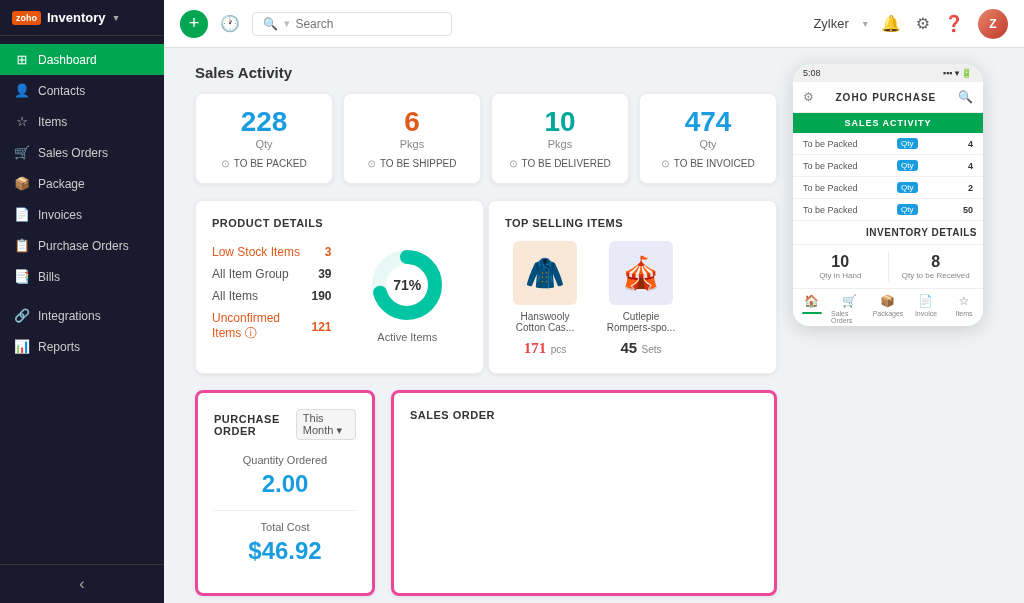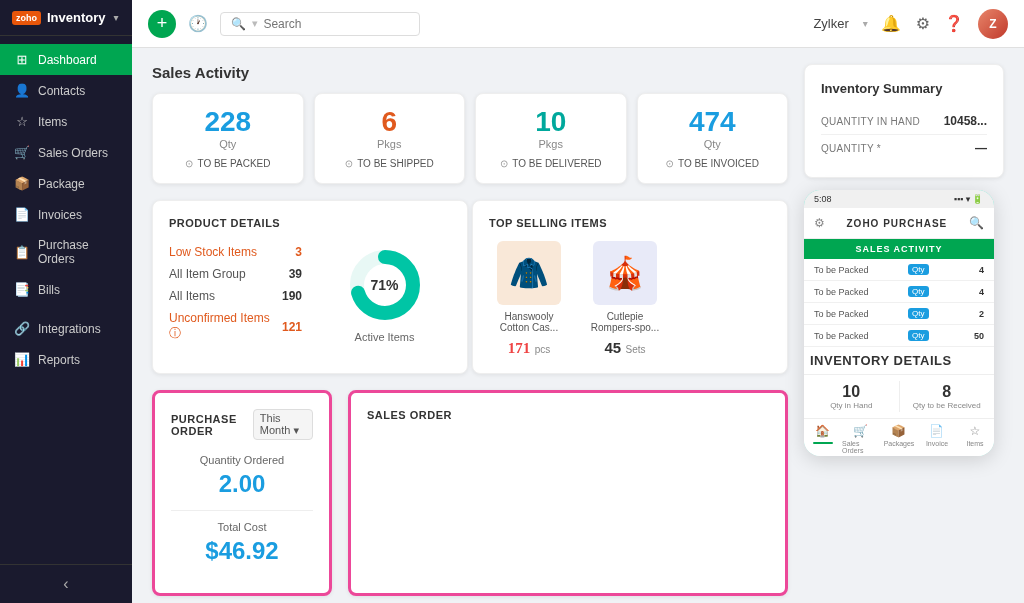--- a/index.html
+++ b/index.html
@@ -1,19 +1,19 @@
 <!DOCTYPE html>
 <html><head>
   <meta charset="utf-8">
   <style>
     * { box-sizing: border-box; margin: 0; padding: 0; }
     body { font-family: -apple-system, BlinkMacSystemFont, 'Segoe UI', sans-serif; background: #f0f2f5; display: flex; height: 603px; overflow: hidden; }
 
     
-    .sidebar { width: 132px; background: #1a1a2e; height: 100%; display: flex; flex-direction: column; flex-shrink: 0; }
+    .sidebar { width: 164px; background: #1a1a2e; height: 100%; display: flex; flex-direction: column; flex-shrink: 0; }
     .sidebar-logo { display: flex; align-items: center; padding: 10px 12px; border-bottom: 1px solid #333; gap: 6px; }
     .logo-text { color: white; font-size: 13px; font-weight: 600; }
     .chevron-down { color: #aaa; font-size: 10px; margin-left: 2px; }
     .sidebar-nav { flex: 1; padding: 8px 0; }
     .nav-item { display: flex; align-items: center; gap: 8px; padding: 8px 14px; color: #ccc; font-size: 12px; cursor: pointer; }
     .nav-item.active { background: #00a651; color: white; }
     .nav-item .nav-icon { font-size: 13px; width: 16px; text-align: center; }
     .sidebar-collapse { padding: 10px; text-align: center; color: #aaa; cursor: pointer; font-size: 16px; border-top: 1px solid #333; }
 
     
@@ -24,21 +24,21 @@
     .topbar-add { width: 28px; height: 28px; background: #00a651; border-radius: 50%; display: flex; align-items: center; justify-content: center; color: white; font-size: 18px; cursor: pointer; }
     .topbar-history { color: #888; font-size: 16px; cursor: pointer; }
     .topbar-search { display: flex; align-items: center; border: 1px solid #ddd; border-radius: 4px; padding: 4px 10px; gap: 6px; flex: 0 0 200px; }
     .topbar-search input { border: none; outline: none; font-size: 12px; color: #666; width: 140px; }
     .topbar-right { margin-left: auto; display: flex; align-items: center; gap: 14px; }
     .user-name { font-size: 13px; color: #444; cursor: pointer; }
     .topbar-icon { color: #666; font-size: 16px; cursor: pointer; }
     .avatar { width: 30px; height: 30px; border-radius: 50%; background: linear-gradient(135deg, #e8856a, #c0392b); display: flex; align-items: center; justify-content: center; color: white; font-size: 12px; font-weight: bold; cursor: pointer; }
 
     
-    .content { flex: 1; overflow-y: auto; padding: 16px 20px; display: flex; gap: 16px; }
+    .content { flex: 1; overflow-y: auto; padding: 16px 31px; display: flex; gap: 16px; }
     .content-left { flex: 1; min-width: 0; }
     .content-right { width: 200px; flex-shrink: 0; }
 
     
     .section-title { font-size: 15px; font-weight: 600; color: #333; margin-bottom: 12px; }
 
     
     .activity-cards { display: flex; gap: 10px; margin-bottom: 16px; }
     .activity-card { background: white; border-radius: 8px; padding: 14px 16px; flex: 1; box-shadow: 0 1px 4px rgba(0,0,0,0.08); text-align: center; border: 1px solid #eee; }
     .activity-card .big-num { font-size: 28px; font-weight: 700; line-height: 1; margin-bottom: 2px; }
@@ -101,21 +101,21 @@
     
     .phone-mockup { background: #5eead4; border-radius: 16px; box-shadow: 0 4px 20px rgba(0,0,0,0.15); overflow: hidden; width: 190px; }
     .phone-status { background: #f0f0f0; display: flex; justify-content: space-between; padding: 4px 10px; font-size: 9px; color: #333; }
     .phone-header { background: white; display: flex; align-items: center; justify-content: space-between; padding: 8px 10px; border-bottom: 1px solid #eee; }
     .phone-body { background: #f8f8f8; }
     .phone-section-title { background: #00a651; color: white; font-size: 9px; font-weight: 700; text-align: center; letter-spacing: 1px; padding: 5px; }
     .phone-row { display: flex; justify-content: space-between; align-items: center; padding: 5px 10px; border-bottom: 1px solid #f0f0f0; background: white; }
     .phone-row-label { font-size: 9px; color: #555; }
     .phone-row-badge { background: #1a9de0; color: white; font-size: 8px; border-radius: 3px; padding: 1px 4px; }
     .phone-row-val { font-size: 9px; font-weight: 700; color: #333; min-width: 16px; text-align: right; }
-    .phone-inv-title { font-size: 13px; font-weight: 700; color: #333; letter-spacing: 0.5px; text-align: left; padding: 6px; border-bottom: 1px solid #eee; background: white; }
+    .phone-inv-title { font-size: 10px; font-weight: 700; color: #333; letter-spacing: 0.5px; text-align: right; padding: 6px; border-bottom: 1px solid #eee; background: white; }
     .phone-inv-stats { display: flex; background: white; }
     .phone-inv-stat { flex: 1; text-align: center; padding: 8px 4px; }
     .phone-inv-stat-val { font-size: 16px; font-weight: 700; color: #333; }
     .phone-inv-stat-label { font-size: 8px; color: #888; }
     .phone-inv-divider { width: 1px; background: #eee; margin: 6px 0; }
     .phone-nav { display: flex; background: white; border-top: 1px solid #eee; padding: 5px 0 2px; }
     .phone-nav-item { flex: 1; display: flex; flex-direction: column; align-items: center; gap: 2px; }
     .phone-nav-icon { font-size: 12px; color: #888; }
     .phone-nav-icon.active { color: #00a651; }
     .phone-nav-label { font-size: 7px; color: #888; }
@@ -308,31 +308,20 @@
         <div class="po-card">
           <div class="po-header">
             <h3>SALES ORDER</h3>
           </div>
         </div>
       </div>
     </div>
 
     <div class="content-right">
 
-      <div class="inventory-summary-panel">
-        <div class="section-title" style="font-size:13px;">Inventory Summary</div>
-        <div class="inv-row">
-          <span class="inv-label">QUANTITY IN HAND</span>
-          <span class="inv-val">10458...</span>
-        </div>
-        <div class="inv-row">
-          <span class="inv-label">QUANTITY *</span>
-          <span class="inv-val">—</span>
-        </div>
-      </div>
 
       <div class="phone-mockup">
         <div class="phone-status">
           <span>5:08</span>
           <span>▪▪▪ ▾ 🔋</span>
         </div>
         <div class="phone-header">
           <span style="color:#888;font-size:12px;">⚙</span>
           <span style="font-size:10px;font-weight:800;letter-spacing:1px;color:#333;">ZOHO PURCHASE</span>
           <span style="color:#888;font-size:12px;">🔍</span>

